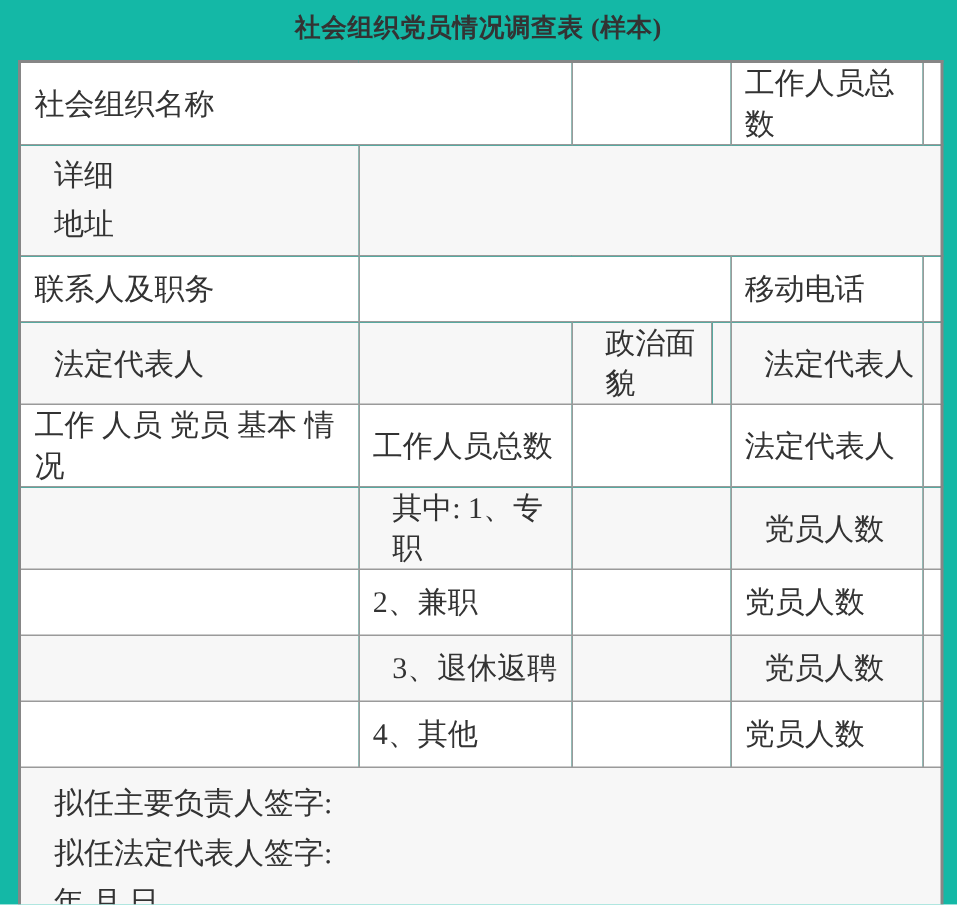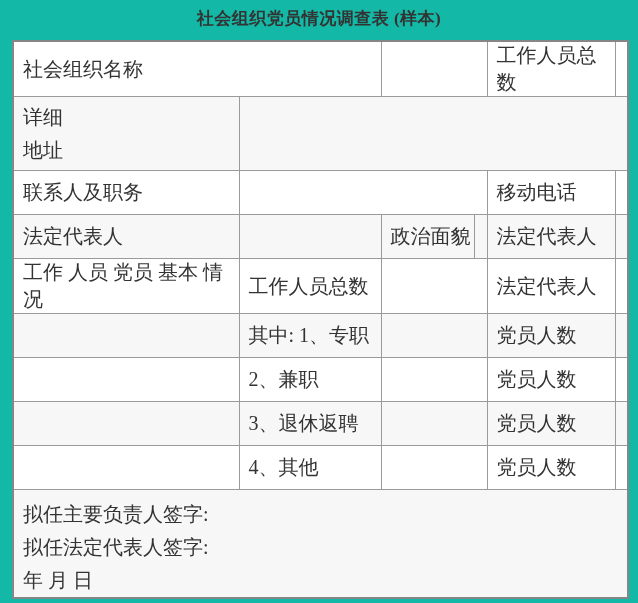--- a/index.html
+++ b/index.html
@@ -20,21 +20,21 @@
     border:2px solid #868686;
   }
   td{
     border:1px solid #9a9a9a;
     padding:0 2px 0 9px;
     font-size:20px;
     vertical-align:middle;
     overflow:hidden;
     background:#ffffff;
   }
-  tr.shade td{background:#f7f7f7;}
+  tr.shade td{background:#f7f7f7;padding-left:22px;}
   .addr-line{line-height:33px;}
   .sig-cell{vertical-align:middle;padding-left:9px;}
   .sig-line{line-height:33px;}
   .sig-block{padding-top:8px;}
 </style>
 </head>
 <body>
 
 <div class="page">
 

